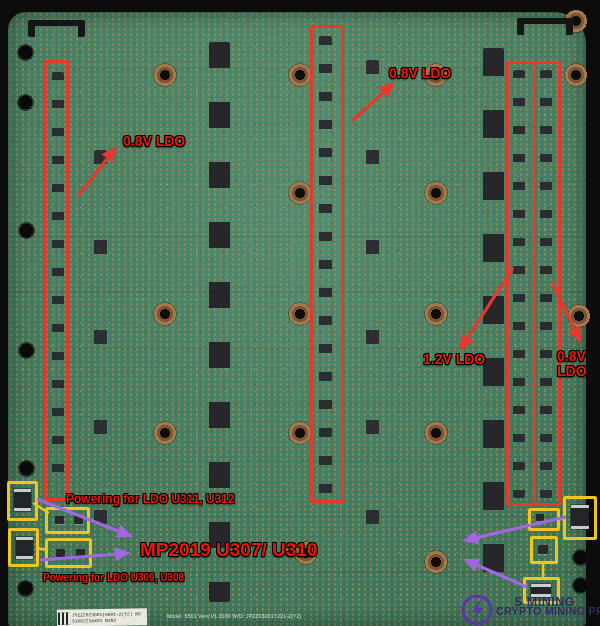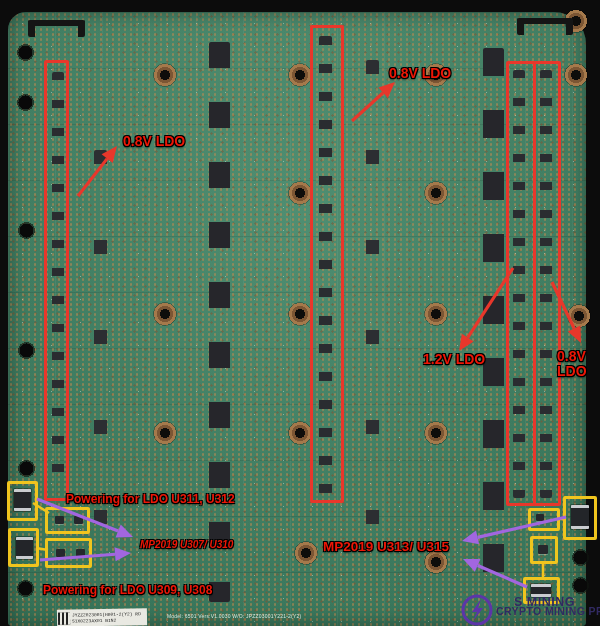--- a/index.html
+++ b/index.html
@@ -150,16 +150,15 @@
     <div class="yellow-box" style="left: 528px; top: 508px; width: 26px; height: 17px;"></div>
     <div class="yellow-box" style="left: 563px; top: 496px; width: 28px; height: 38px;"></div>
     <div class="yellow-box" style="left: 530px; top: 536px; width: 22px; height: 22px;"></div>
     <div class="yellow-box" style="left: 523px; top: 577px; width: 31px; height: 21px;"></div>
     <div class="red-label" style="left: 389px; top: 66px; font-size: 14px;">0.8V LDO</div>
     <div class="red-label" style="left: 123px; top: 134px; font-size: 14px;">0.8V LDO</div>
     <div class="red-label" style="left: 423px; top: 352px; font-size: 14px;">1.2V LDO</div>
     <div class="red-label" style="left: 557px; top: 349px; font-size: 14px;">0.8V
 LDO</div>
     <div class="red-label" style="left: 66px; top: 493px; font-size: 12px;">Powering for LDO U311, U312</div>
-    <div class="red-label" style="left: 140px; top: 540px; font-size: 10px; font-style: italic;">MP2019 U307/ U310</div>
-    <div class="red-label" style="left: 43px; top: 573px; font-size: 12px; margin-top: 11px;">Powering for LDO U309, U308</div>
-    <div class="red-label" style="left: 323px; top: 540px; font-size: 13.5px;">MP2019 U313/ U315</div>
+    <div class="red-label" style="left: 140px; top: 540px; font-size: 19px;">MP2019 U307/ U310</div>
+    <div class="red-label" style="left: 43px; top: 573px; font-size: 10px;">Powering for LDO U309, U308</div>
   </div>
 
 </body></html>

